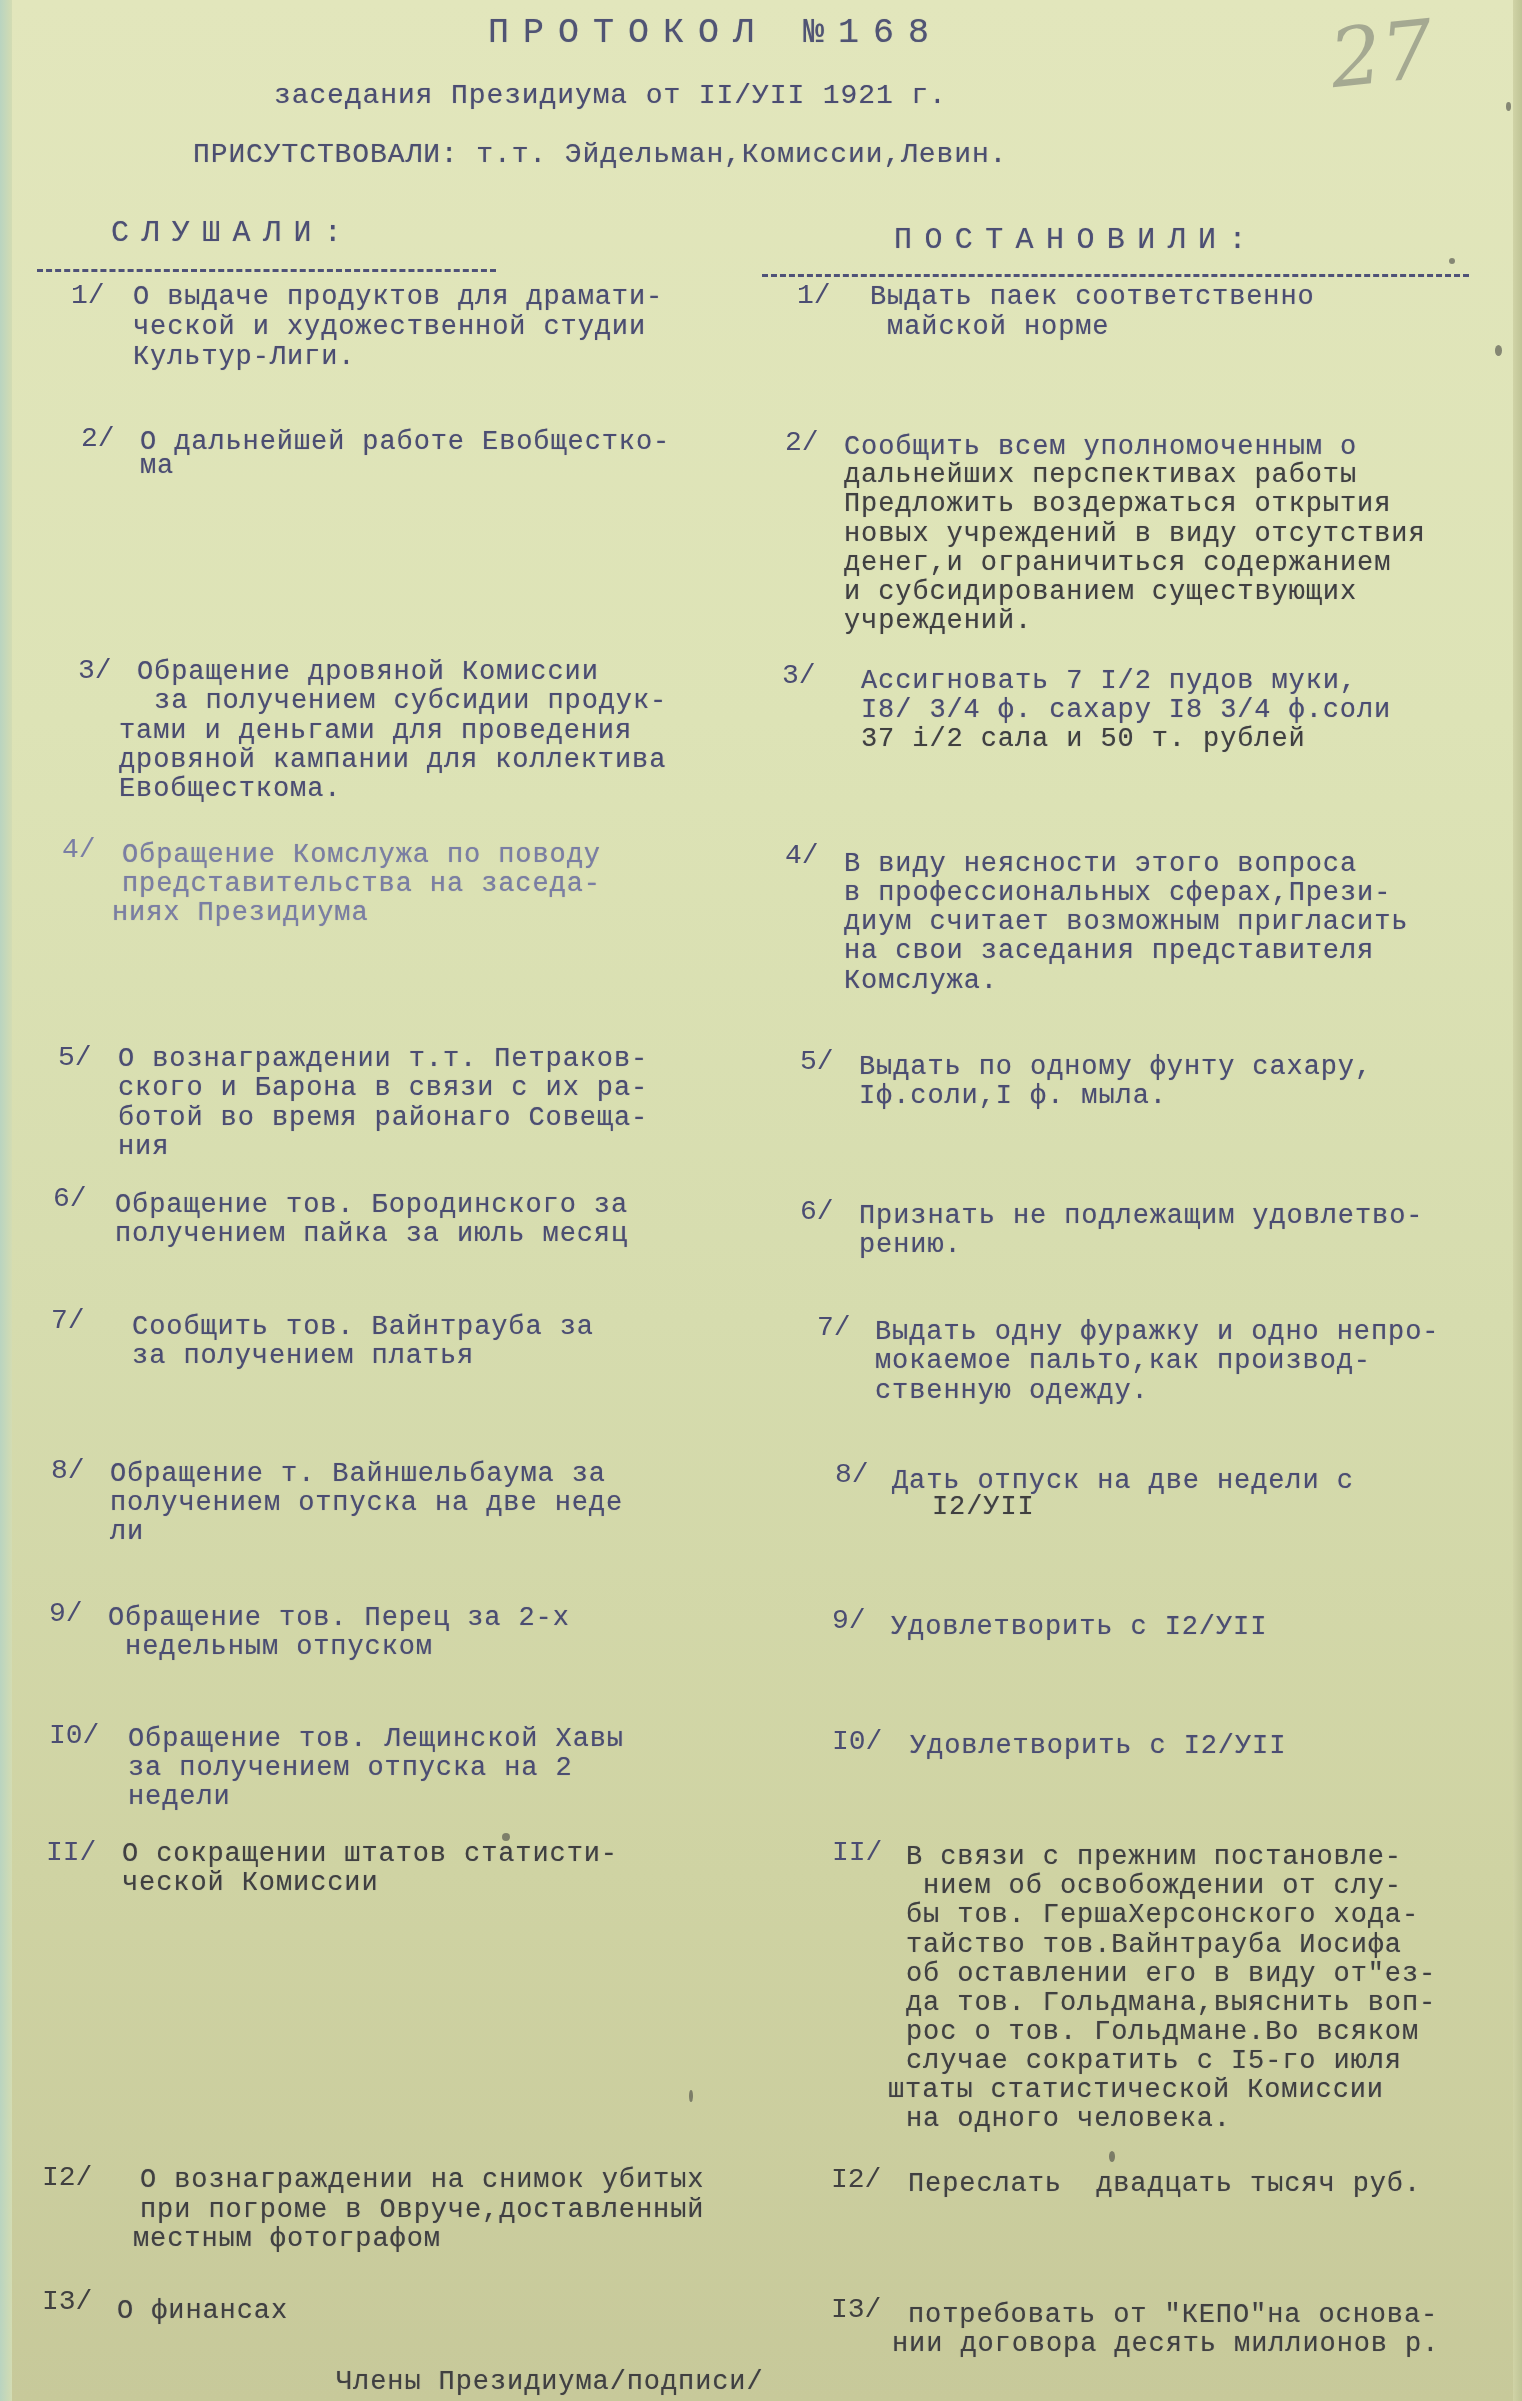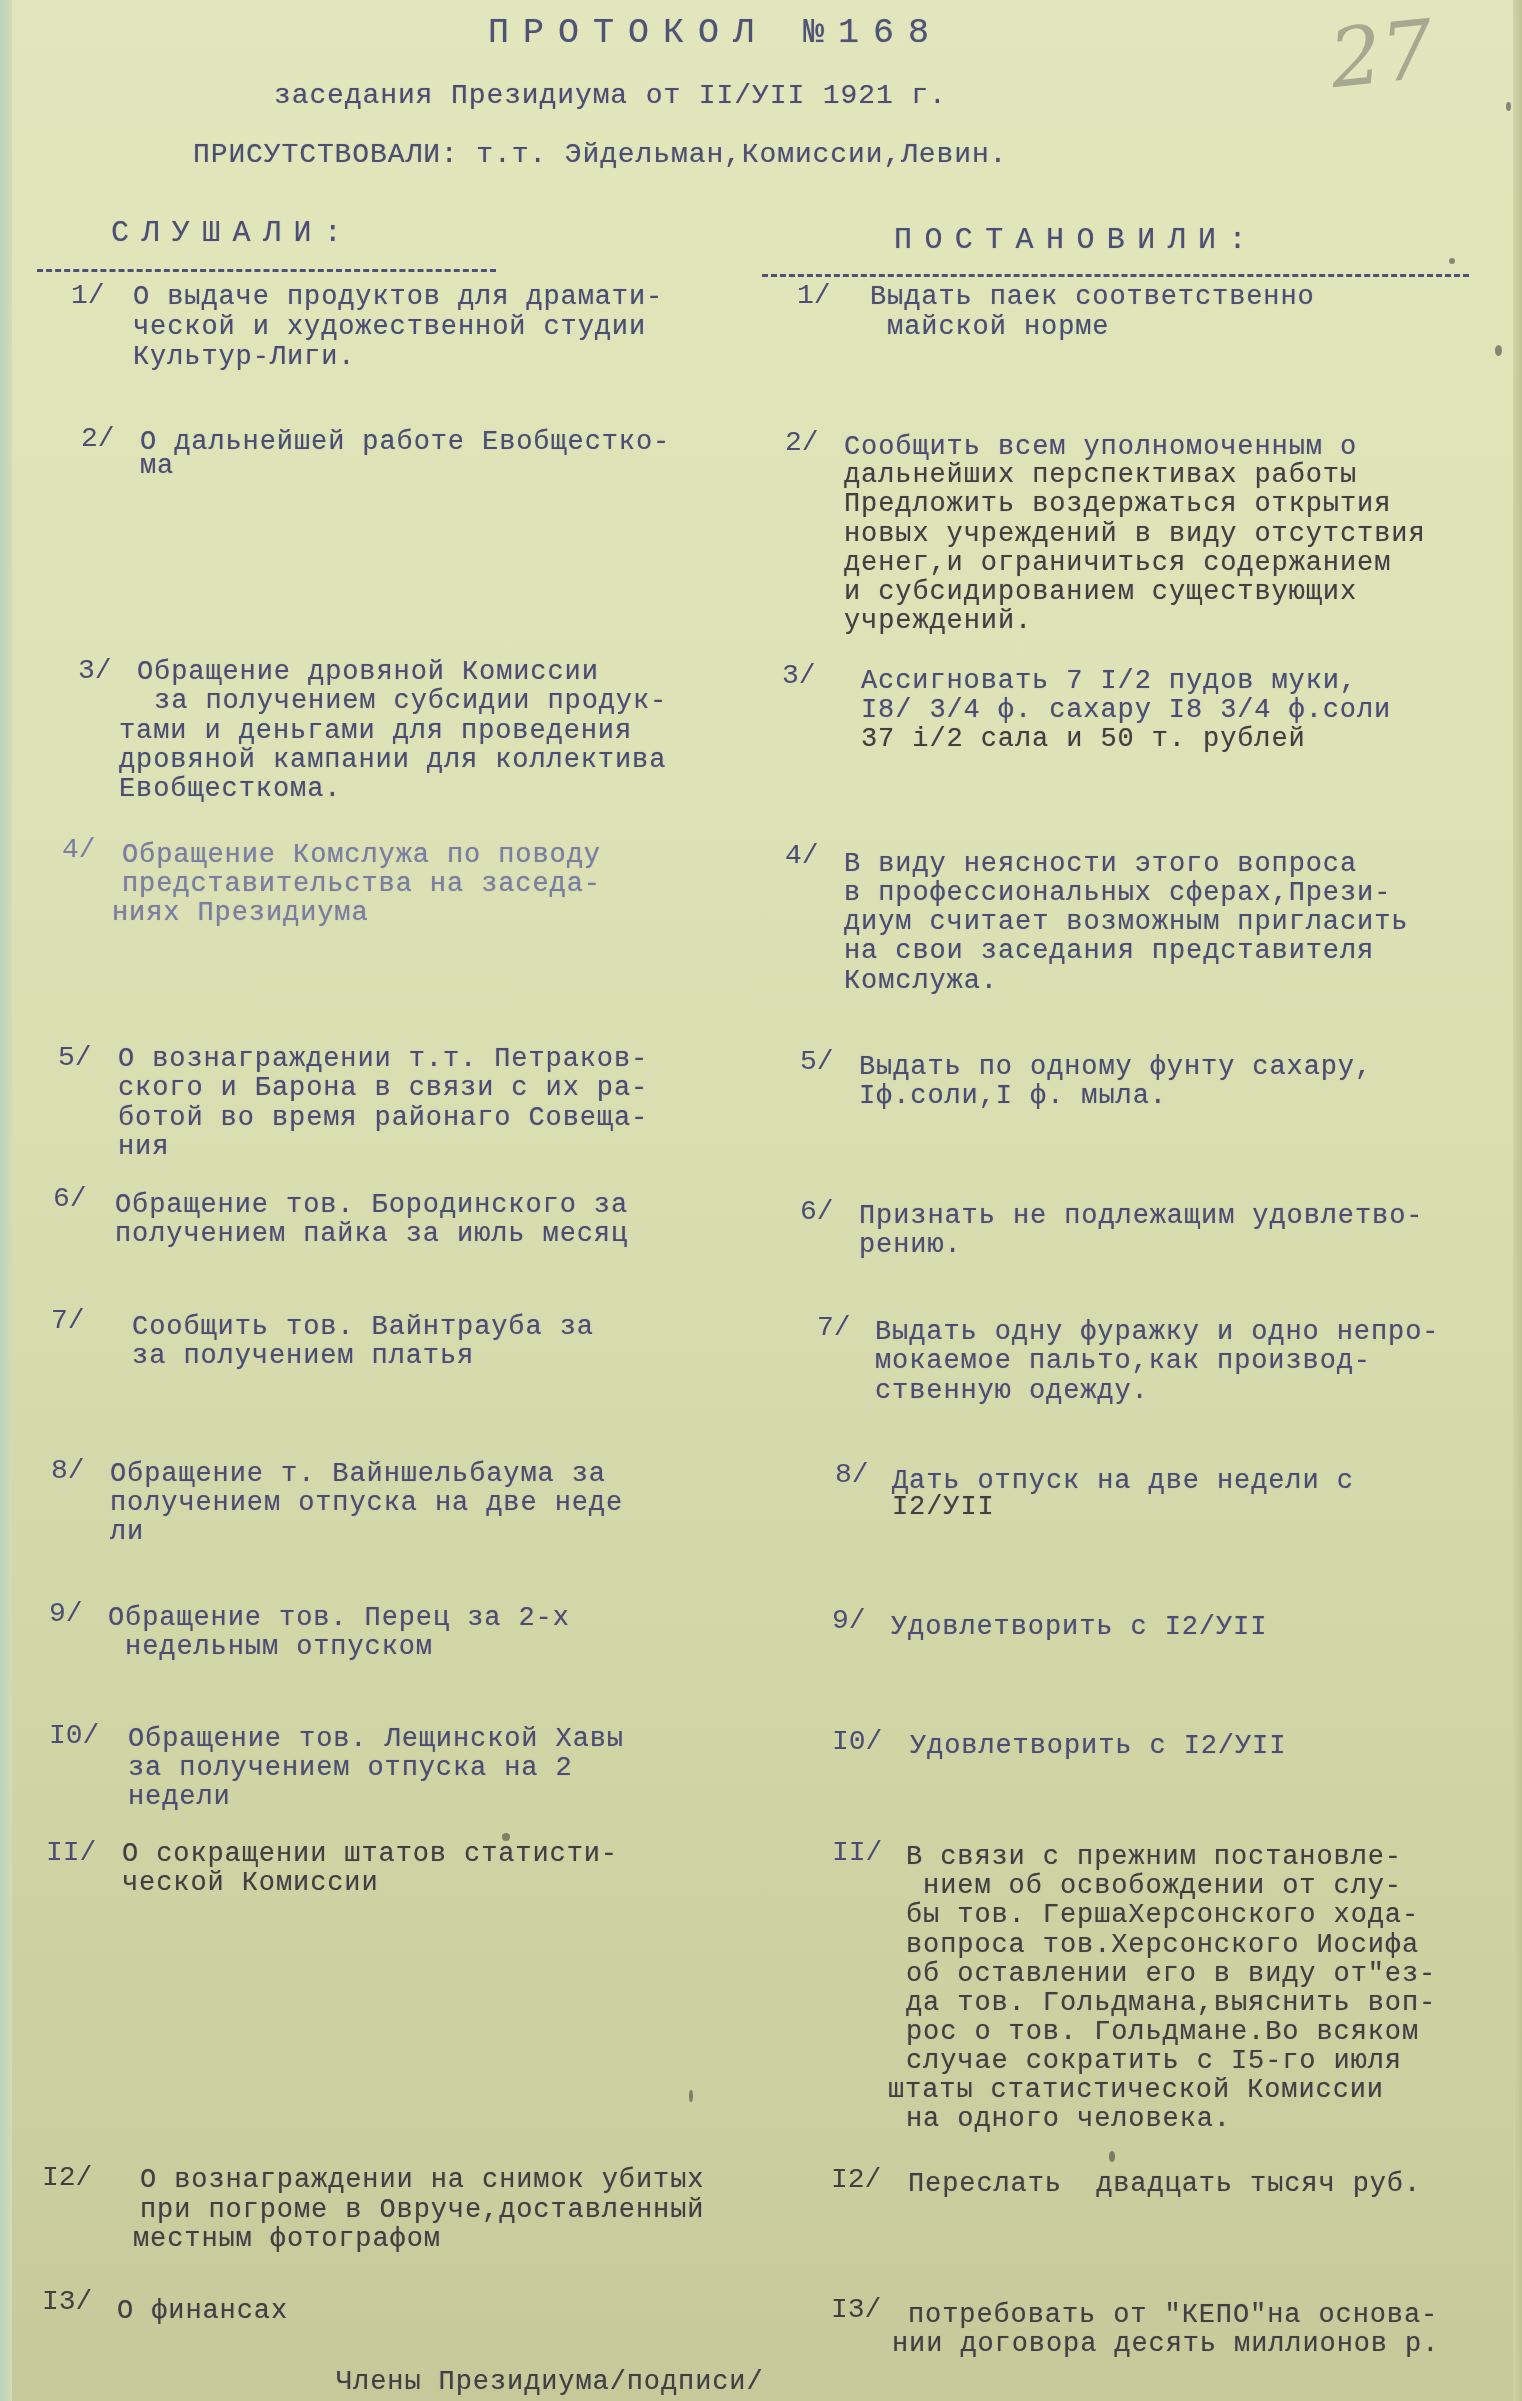--- a/index.html
+++ b/index.html
@@ -143,21 +143,21 @@
 <div class="typed" style="left:875px;top:1318px;">Выдать одну фуражку и одно непро-</div>
 <div class="typed" style="left:875px;top:1347px;">мокаемое пальто,как производ-</div>
 <div class="typed" style="left:875px;top:1377px;">ственную одежду.</div>
 
 <div class="num" style="left:51px;top:1456px;">8/</div>
 <div class="typed" style="left:110px;top:1460px;">Обращение т. Вайншельбаума за</div>
 <div class="typed" style="left:110px;top:1489px;">получением отпуска на две неде</div>
 <div class="typed" style="left:110px;top:1518px;">ли</div>
 <div class="num" style="left:835px;top:1460px;">8/</div>
 <div class="typed" style="left:892px;top:1467px;">Дать отпуск на две недели с</div>
-<div class="typed dark" style="left:892px;top:1493px;">I2/УII</div>
+<div class="typed dark" style="left:932px;top:1493px;">I2/УII</div>
 
 <div class="num" style="left:49px;top:1599px;">9/</div>
 <div class="typed" style="left:108px;top:1604px;">Обращение тов. Перец за 2-х</div>
 <div class="typed" style="left:108px;top:1633px;"> недельным отпуском</div>
 <div class="num" style="left:832px;top:1606px;">9/</div>
 <div class="typed" style="left:891px;top:1613px;">Удовлетворить с I2/УII</div>
 
 <div class="num" style="left:49px;top:1721px;">I0/</div>
 <div class="typed" style="left:128px;top:1725px;text-align:center;">Обращение тов. Лещинской Хавы</div>
 <div class="typed" style="left:128px;top:1754px;">за получением отпуска на 2</div>
@@ -165,21 +165,21 @@
 <div class="num" style="left:832px;top:1727px;">I0/</div>
 <div class="typed" style="left:910px;top:1732px;">Удовлетворить с I2/УII</div>
 
 <div class="num" style="left:46px;top:1838px;">II/</div>
 <div class="typed dark" style="left:122px;top:1840px;">О сокращении штатов статисти-</div>
 <div class="typed dark" style="left:122px;top:1869px;">ческой Комиссии</div>
 <div class="num" style="left:832px;top:1838px;">II/</div>
 <div class="typed dark" style="left:906px;top:1843px;">В связи с прежним постановле-</div>
 <div class="typed dark" style="left:906px;top:1872px;"> нием об освобождении от слу-</div>
 <div class="typed dark" style="left:906px;top:1901px;">бы тов. ГершаХерсонского хода-</div>
-<div class="typed dark" style="left:906px;top:1931px;">вопроса тов.Херсонского Иосифа</div>
+<div class="typed dark" style="left:906px;top:1931px;">тайство тов.Вайнтрауба Иосифа</div>
 <div class="typed dark" style="left:906px;top:1960px;">об оставлении его в виду от"ез-</div>
 <div class="typed dark" style="left:906px;top:1989px;">да тов. Гольдмана,выяснить воп-</div>
 <div class="typed dark" style="left:906px;top:2018px;">рос о тов. Гольдмане.Во всяком</div>
 <div class="typed dark" style="left:906px;top:2047px;">случае сократить с I5-го июля</div>
 <div class="typed dark" style="left:888px;top:2076px;">штаты статистической Комиссии</div>
 <div class="typed dark" style="left:906px;top:2105px;">на одного человека.</div>
 
 <div class="num dark" style="left:42px;top:2163px;">I2/</div>
 <div class="typed dark" style="left:140px;top:2166px;">О вознаграждении на снимок убитых</div>
 <div class="typed dark" style="left:140px;top:2196px;">при погроме в Овруче,доставленный</div>

